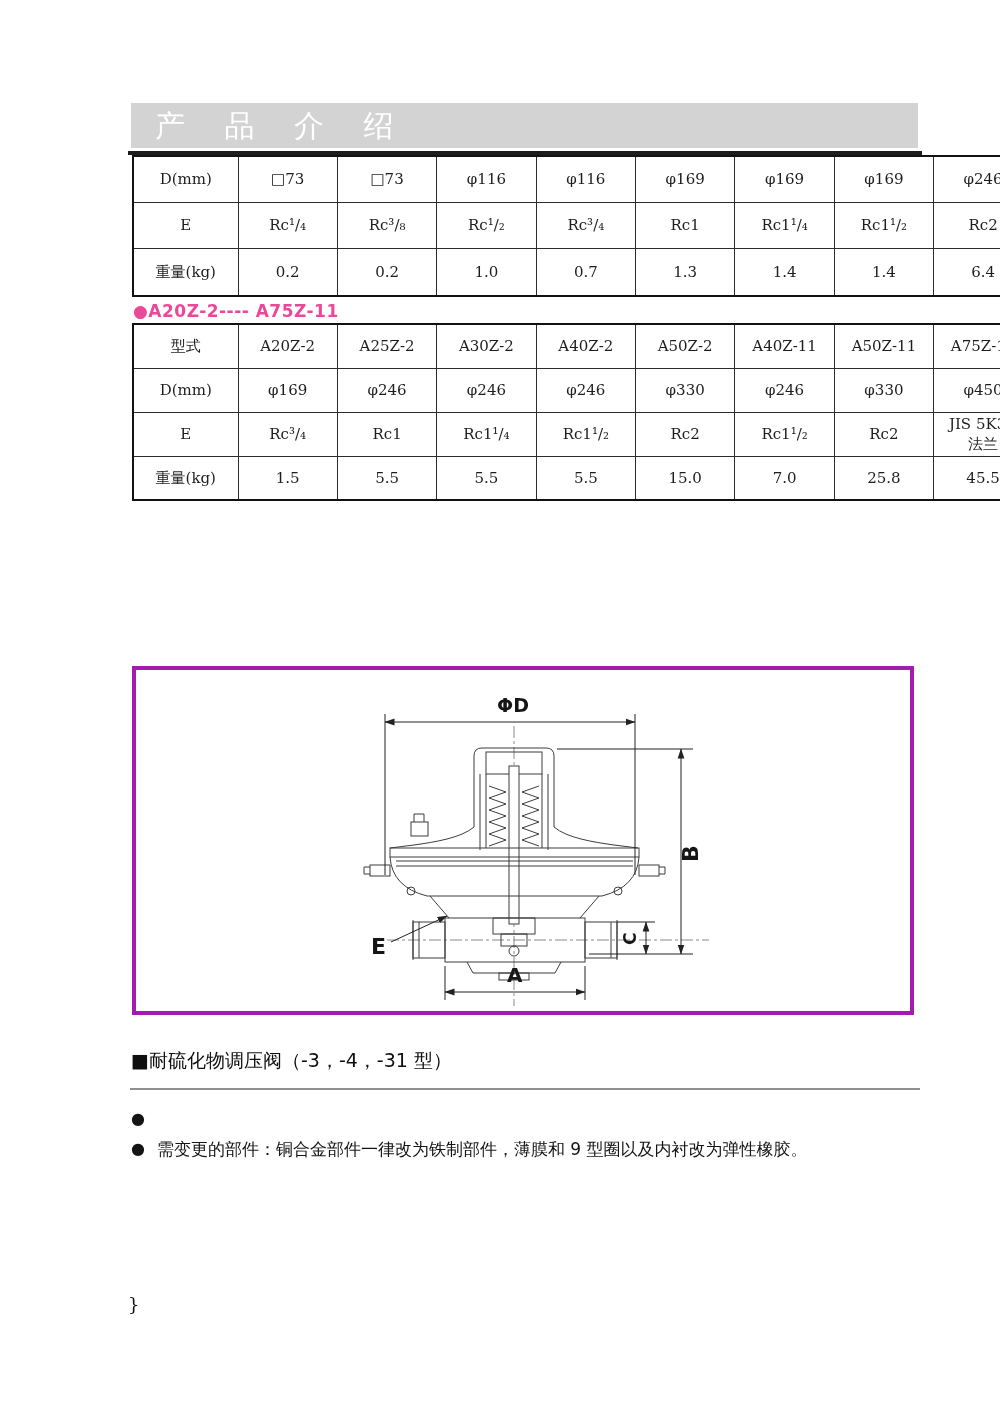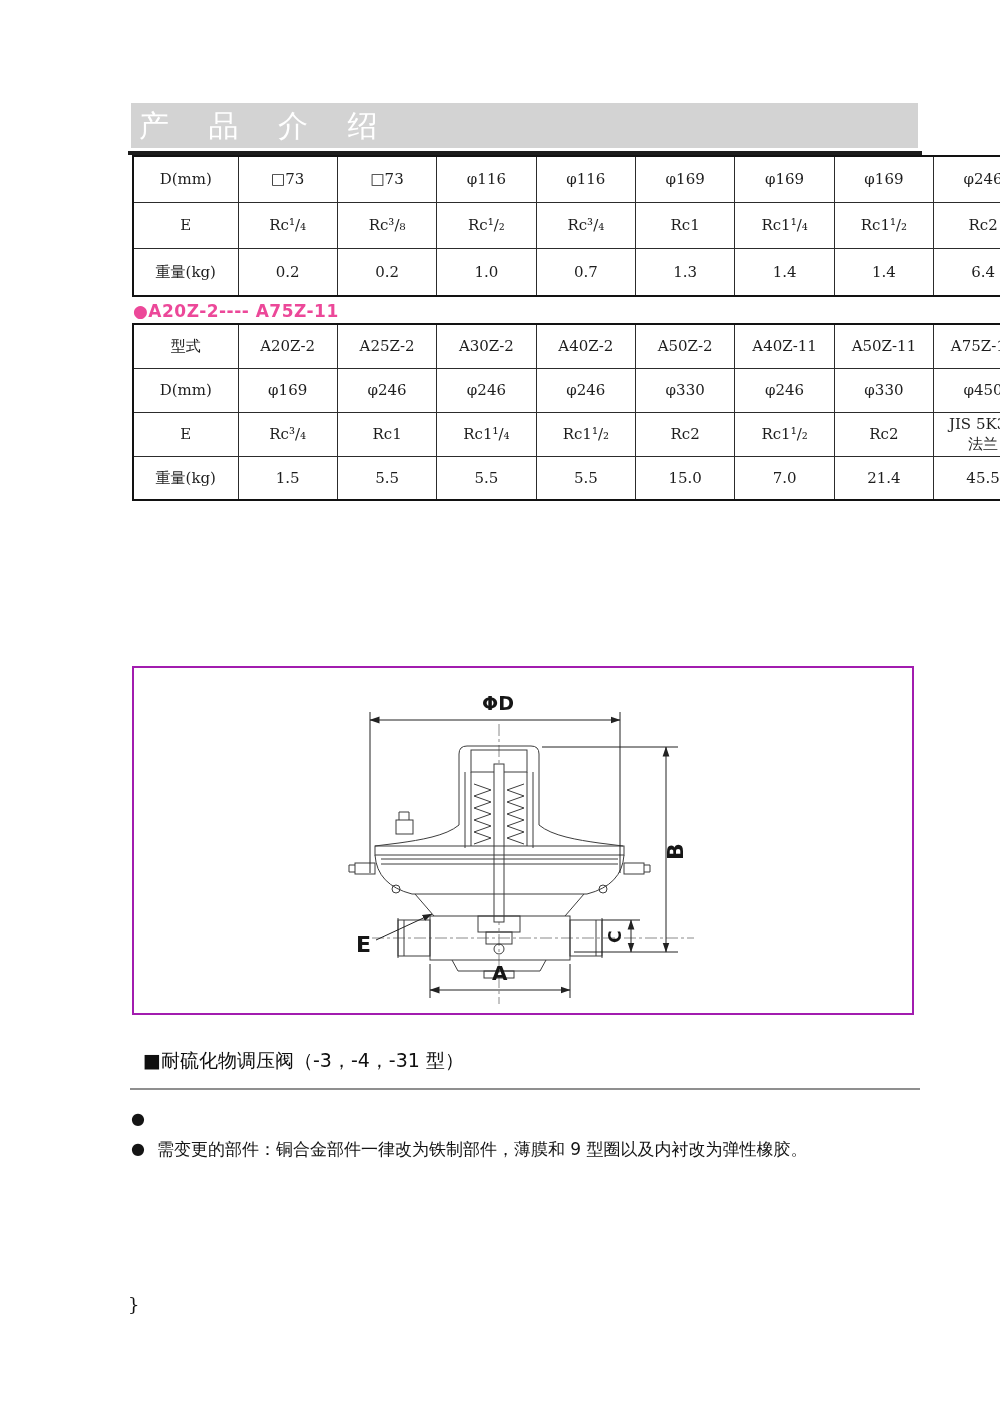--- a/index.html
+++ b/index.html
@@ -6,21 +6,21 @@
   body{
     width:1000px;height:1414px;position:relative;background:#ffffff;
     font-family:"DejaVu Sans","Liberation Sans",sans-serif;color:#1c1c1c;
   }
   .abs{position:absolute;}
 
   
   .banner{
     left:131px;top:103px;width:787px;height:45px;background:#d3d3d3;
     color:#ffffff;font-size:30px;line-height:46px;letter-spacing:15px;
-    padding-left:8px;box-sizing:border-box;white-space:nowrap;overflow:hidden;
+    padding-left:24px;box-sizing:border-box;white-space:nowrap;overflow:hidden;
   }
   .thick-rule{left:128px;top:151px;width:794px;height:4px;background:#1d1d1d;}
 
   
   table.spec{
     border-collapse:collapse;table-layout:fixed;width:902px;
     font-family:"DejaVu Serif","Liberation Serif",serif;font-size:15px;color:#1d1d1d;
     border:2px solid #121212;background:#fff;
   }
   table.spec td{
@@ -36,31 +36,31 @@
   #table2 tr:nth-child(6){height:64px;}
   #table2 tr:nth-child(7){height:50px;}
 
   .section-label{
     left:133px;top:301px;font-weight:bold;font-size:17px;letter-spacing:0.5px;
     color:#ec4899;white-space:nowrap;
   }
 
   
   .diagram-box{
-    left:132px;top:666px;width:782px;height:349px;border:2px solid #a21caf;
-    box-sizing:border-box;background:#fff;
+    left:132px;top:666px;width:782px;height:349px;border:4px solid #a21caf;
+    box-sizing:border-box;background:#fff;padding-left:13px;
   }
   .diagram-box svg{display:block;}
   .dwg{stroke:#3d3d3d;fill:none;stroke-width:1;}
   .dim{stroke:#222;fill:none;stroke-width:1;}
   .cl{stroke:#8a8a8a;fill:none;stroke-width:1;stroke-dasharray:12 3 3 3;}
   .dimtext{font-family:"DejaVu Sans","Liberation Sans",sans-serif;font-weight:bold;fill:#161616;}
 
   
-  .heading2{left:143px;top:1048px;font-size:19px;color:#0f0f0f;white-space:nowrap;}
+  .heading2{left:131px;top:1048px;font-size:19px;color:#0f0f0f;white-space:nowrap;}
   .divider{left:130px;top:1088px;width:790px;height:2px;background:#8f8f8f;}
   .bullets{left:131px;top:1104px;font-size:17px;color:#141414;}
   .bullet-row{display:flex;align-items:flex-start;line-height:30px;white-space:nowrap;}
   .bullet-marker{margin-right:12px;font-size:16px;}
   .brace{left:128px;top:1294px;font-family:"DejaVu Serif","Liberation Serif",serif;font-size:18px;color:#111;}
 </style>
 </head>
 <body>
 
 <div class="abs banner">
@@ -170,21 +170,21 @@
 法兰</td>
         </tr>
         <tr>
           <td>重量(kg)</td>
           <td>1.5</td>
           <td>5.5</td>
           <td>5.5</td>
           <td>5.5</td>
           <td>15.0</td>
           <td>7.0</td>
-          <td>21.4</td>
+          <td>25.8</td>
           <td>45.5</td>
         </tr>
       </tbody>
     </table>
 </div>
 
 <div class="abs diagram-box">
   <svg width="778" height="345" viewBox="0 0 778 345">
     <defs>
       <marker id="ah" viewBox="0 0 10 10" refX="9.5" refY="5" markerWidth="10" markerHeight="10" orient="auto-start-reverse">

